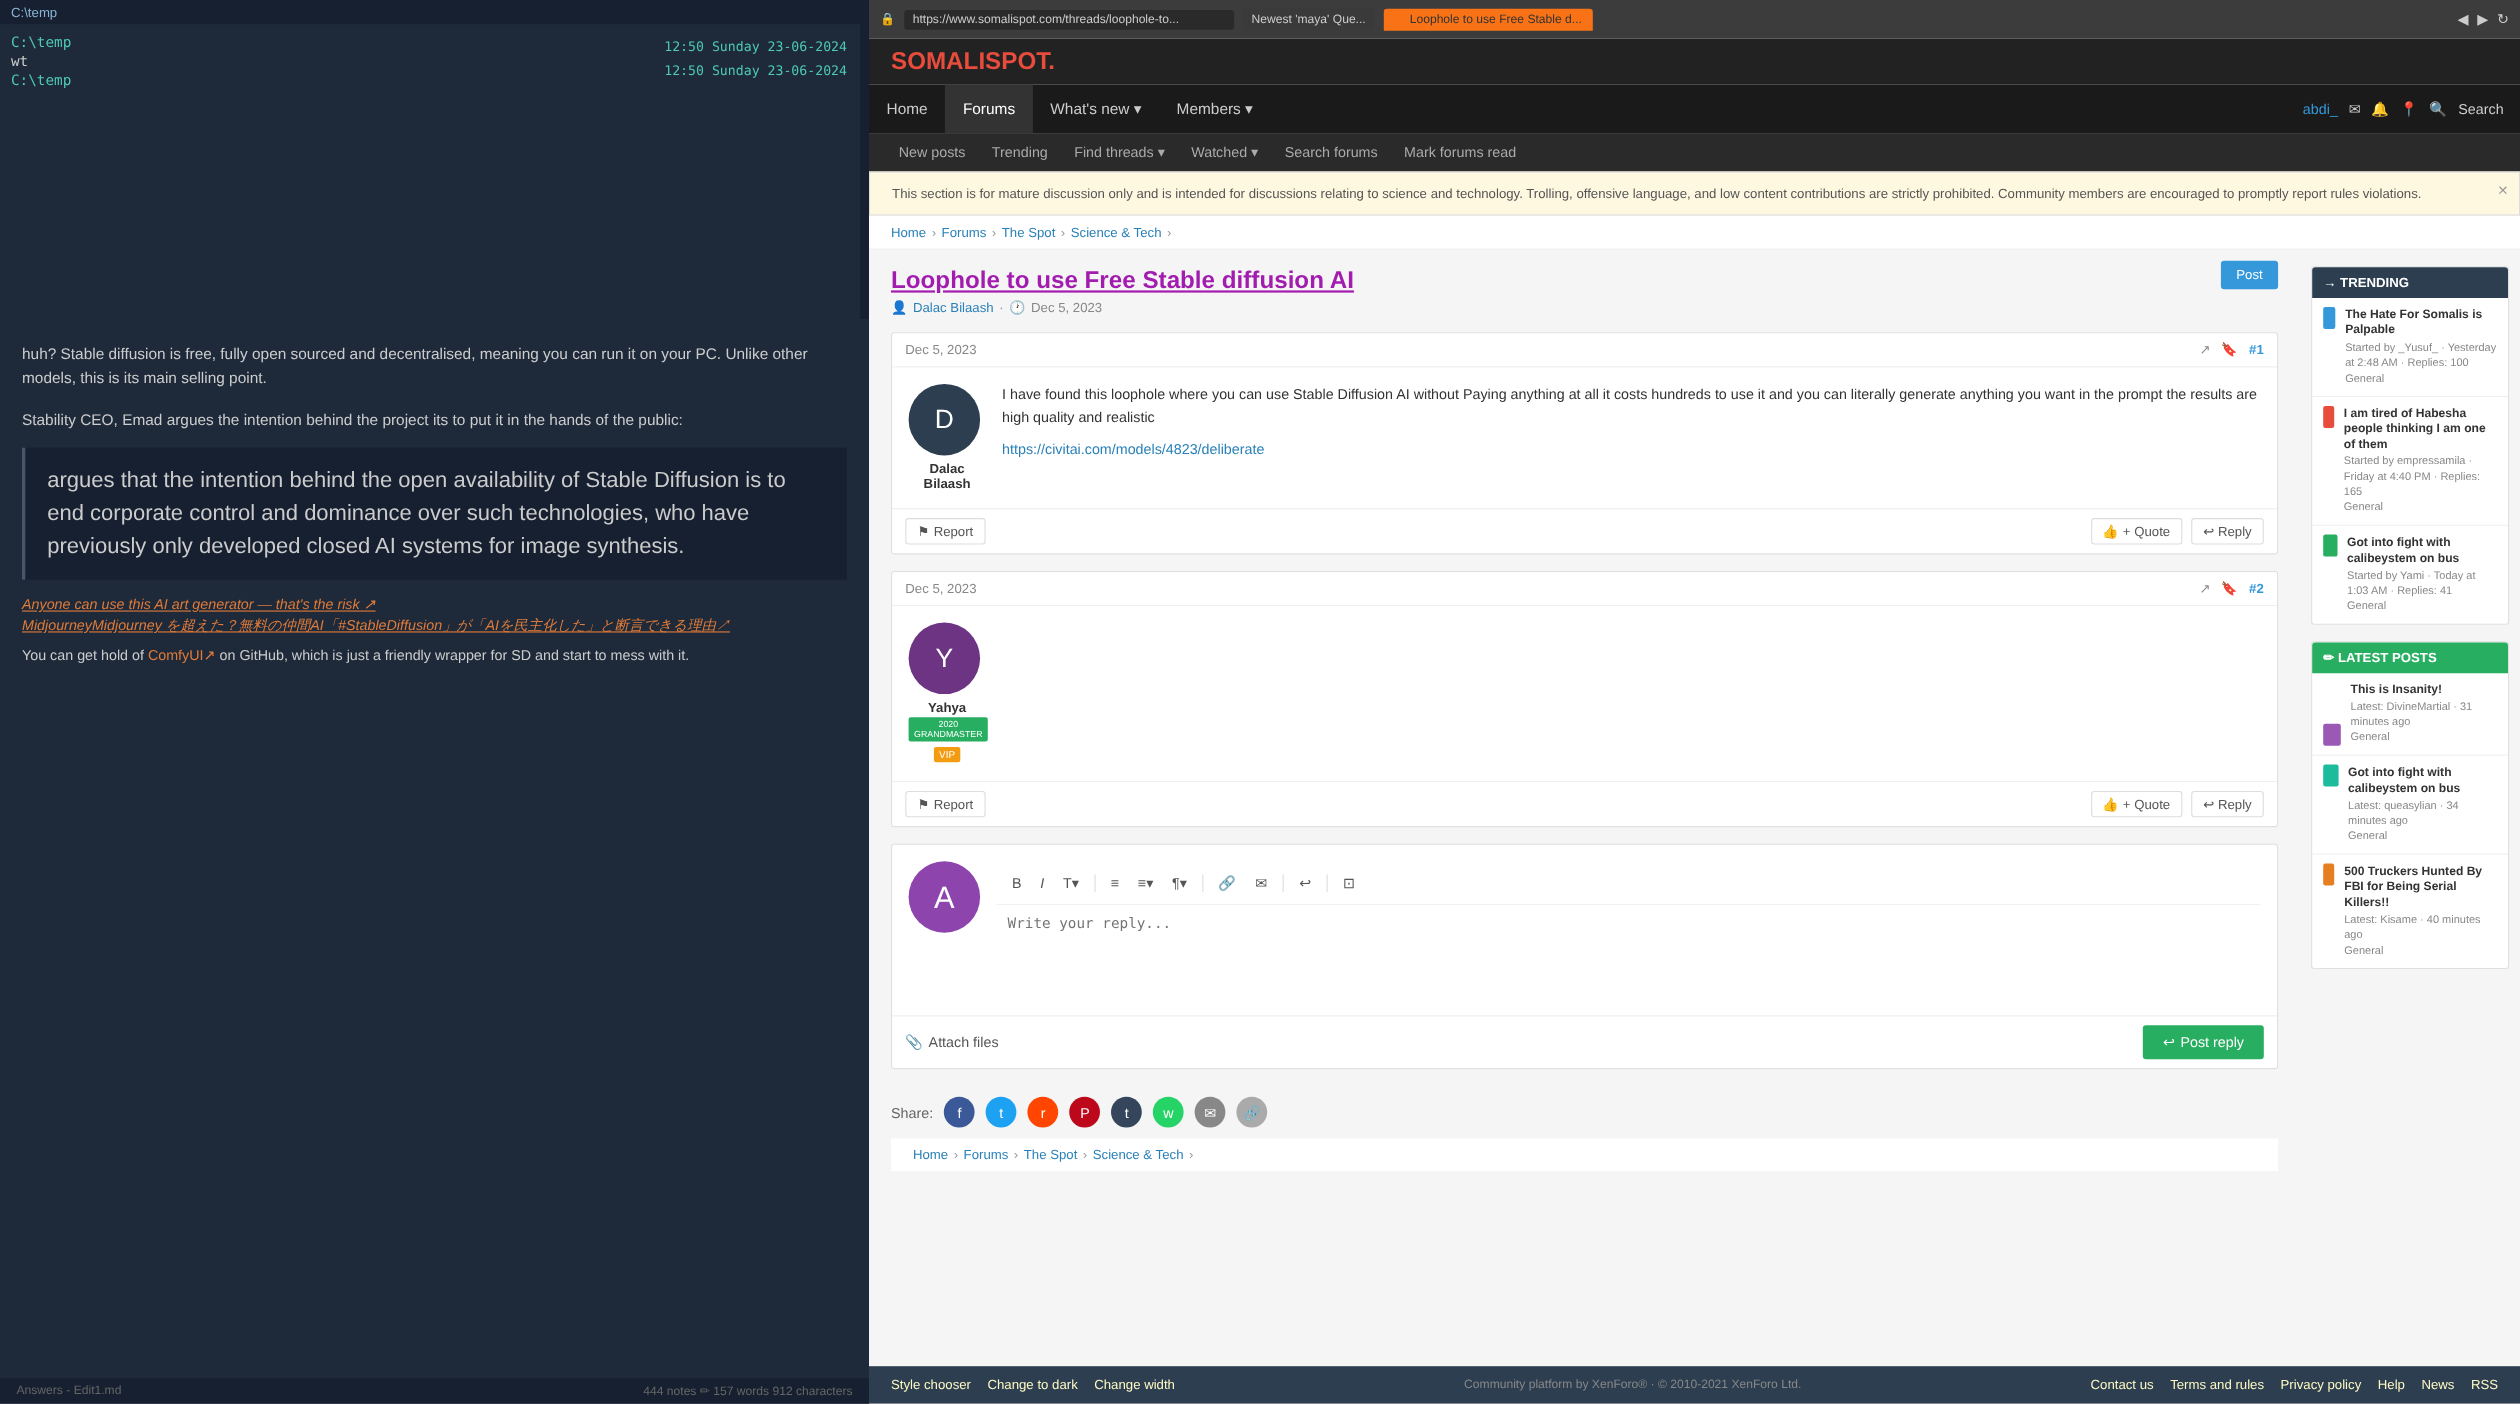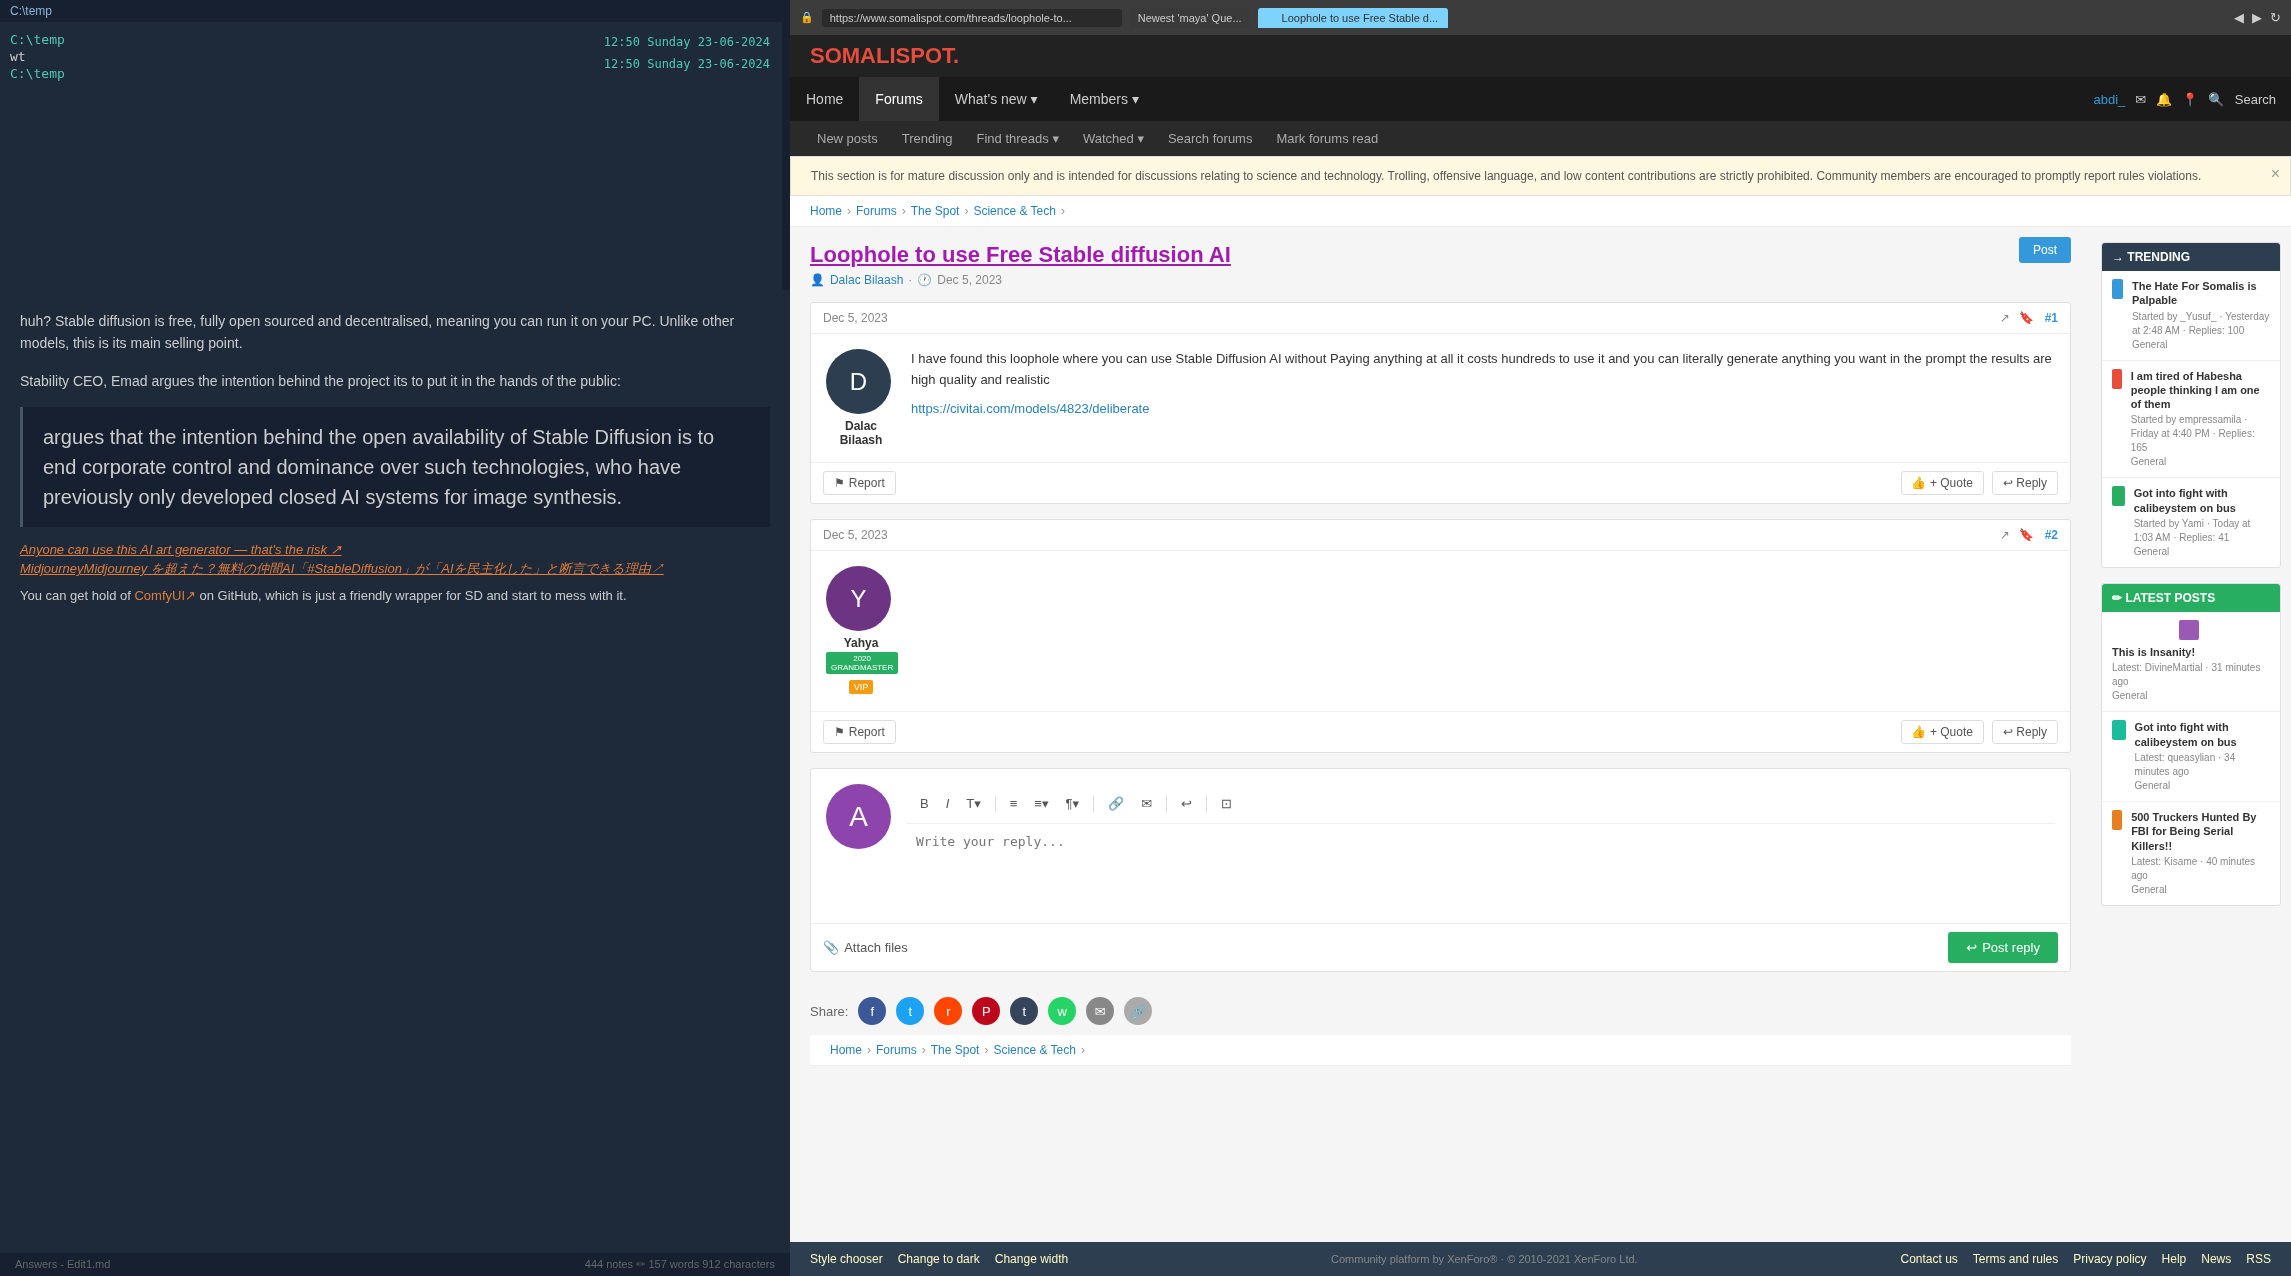--- a/index.html
+++ b/index.html
@@ -139,21 +139,21 @@
 
     .browser-tab {
       background: #4a4a4a;
       padding: 4px 10px;
       border-radius: 3px 3px 0 0;
       font-size: 11px;
       color: #ddd;
       white-space: nowrap;
     }
 
-    .browser-tab.active { background: #7dd3fc; color: #333; padding-left: 24px; }
+    .browser-tab.active { background: #f97316; color: #333; padding-left: 24px; }
 
     
     .forum-header {
       background: #222;
       padding: 8px 20px;
       display: flex;
       align-items: center;
       justify-content: space-between;
       flex-shrink: 0;
     }
@@ -888,21 +888,21 @@
               <div class="sidebar-entry-meta">General</div>
             </div>
           </div>
         </div>
       </div>
 
       <div class="sidebar-section">
         <div class="sidebar-header green">✏ LATEST POSTS</div>
 
         <div class="sidebar-item-entry">
-          <div style="display:flex;align-items:center;gap:5px;flex-direction:column;">
+          <div style="display:flex;align-items:flex-end;gap:5px;">
             <span class="sidebar-entry-avatar" style="background:#9b59b6;"></span>
             <div>
               <div class="sidebar-entry-title">This is Insanity!</div>
               <div class="sidebar-entry-meta">Latest: DivineMartial · 31 minutes ago</div>
               <div class="sidebar-entry-meta">General</div>
             </div>
           </div>
         </div>
 
         <div class="sidebar-item-entry">

